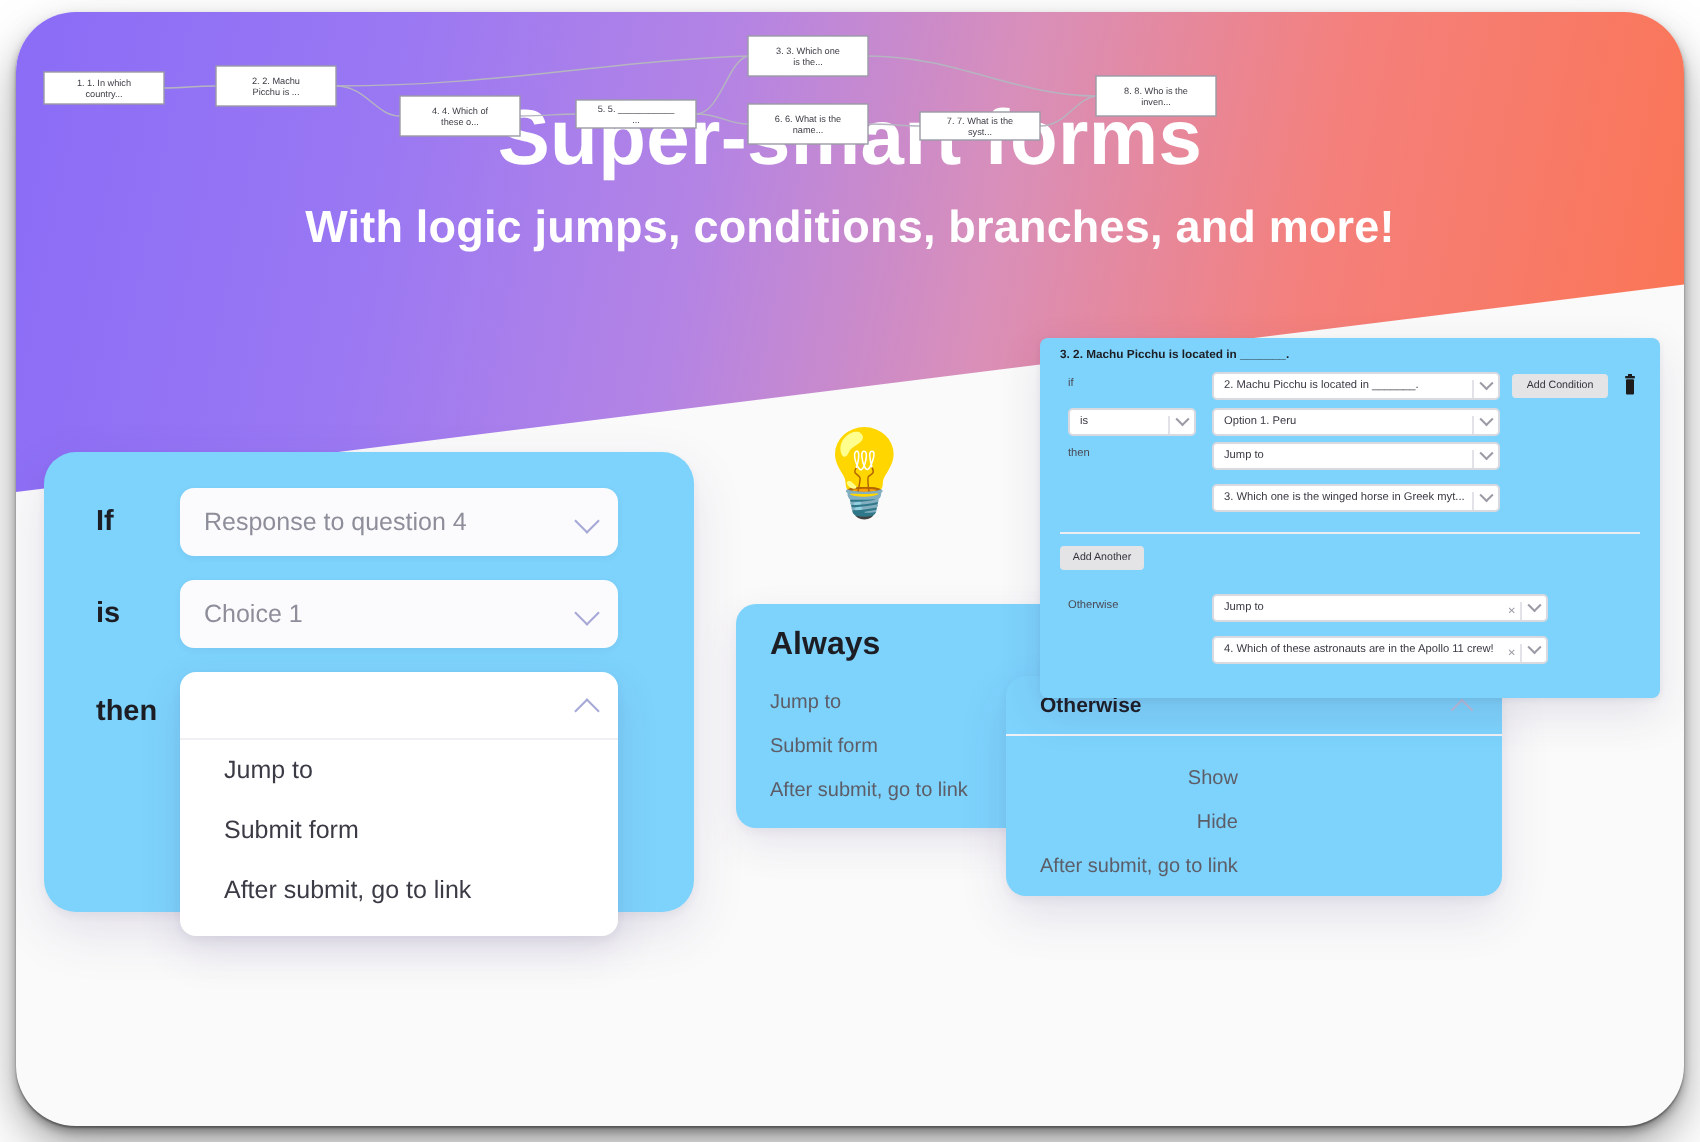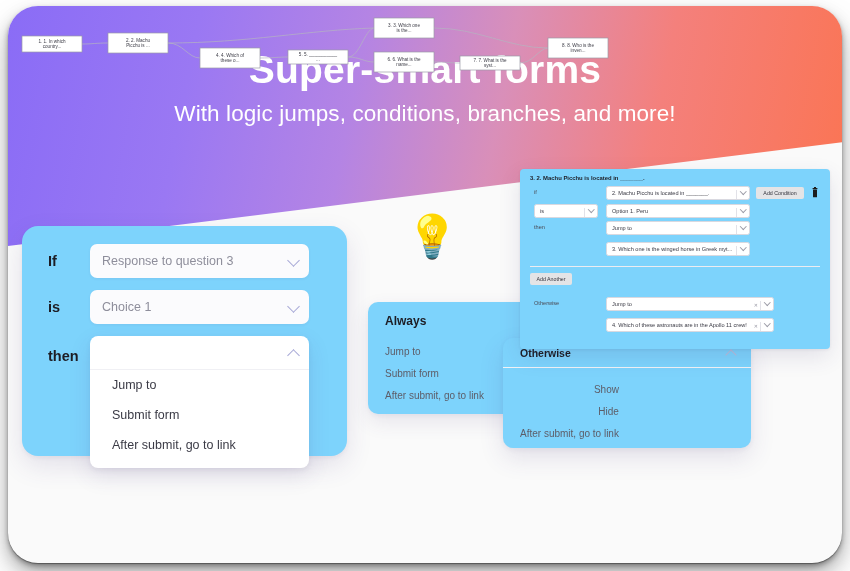--- a/index.html
+++ b/index.html
@@ -41,21 +41,21 @@
     font-size: 39px;
     font-weight: 700;
     letter-spacing: .2px;
   }
   #hero-subtitle {
     position: absolute;
     left: 0; top: 95px; width: 834px;
     text-align: center;
     color: #ffffff;
     font-size: 22.5px;
-    font-weight: 400;
+    font-weight: 700;
     letter-spacing: .1px;
   }
 
   
   .card {
     position: absolute;
     background: #7dd3fc;
     border-radius: 12px;
   }
 
@@ -130,21 +130,21 @@
 
   
   #always-card {
     left: 360px; top: 296px;
     width: 195px; height: 112px;
     border-radius: 10px;
     box-shadow: 0 2px 4px rgba(60,50,110,.05), 0 8px 20px rgba(70,55,120,.11);
   }
   #always-title {
     position: absolute; left: 17px; top: 12px;
-    font-size: 12px; font-weight: 700; color: #1d1d24;
+    font-size: 16px; font-weight: 700; color: #1d1d24;
   }
   #always-list { position: absolute; left: 17px; top: 38px; }
   #always-list .opt {
     font-size: 10px; color: #5d5d68;
     padding: 5.5px 0;
   }
 
   
   #otherwise-card {
     left: 495px; top: 332px;
@@ -283,21 +283,21 @@
   <div id="hero-title">Super-smart forms</div>
   <div id="hero-subtitle">With logic jumps, conditions, branches, and more!</div>
 
   <div style="position:absolute;left:398px;top:210px;font-size:42px;line-height:1;">💡</div>
 
   <div id="logic-card" class="card">
 
     <div class="logic-row" id="row-if">
       <span class="logic-label">If</span>
       <div class="logic-field">
-        <span class="val">Response to question 3</span>
+        <span class="val">Response to question 4</span>
         <span class="chev"></span>
       </div>
     </div>
 
     <div class="logic-row" id="row-is">
       <span class="logic-label">is</span>
       <div class="logic-field">
         <span class="val">Choice 1</span>
         <span class="chev"></span>
       </div>

